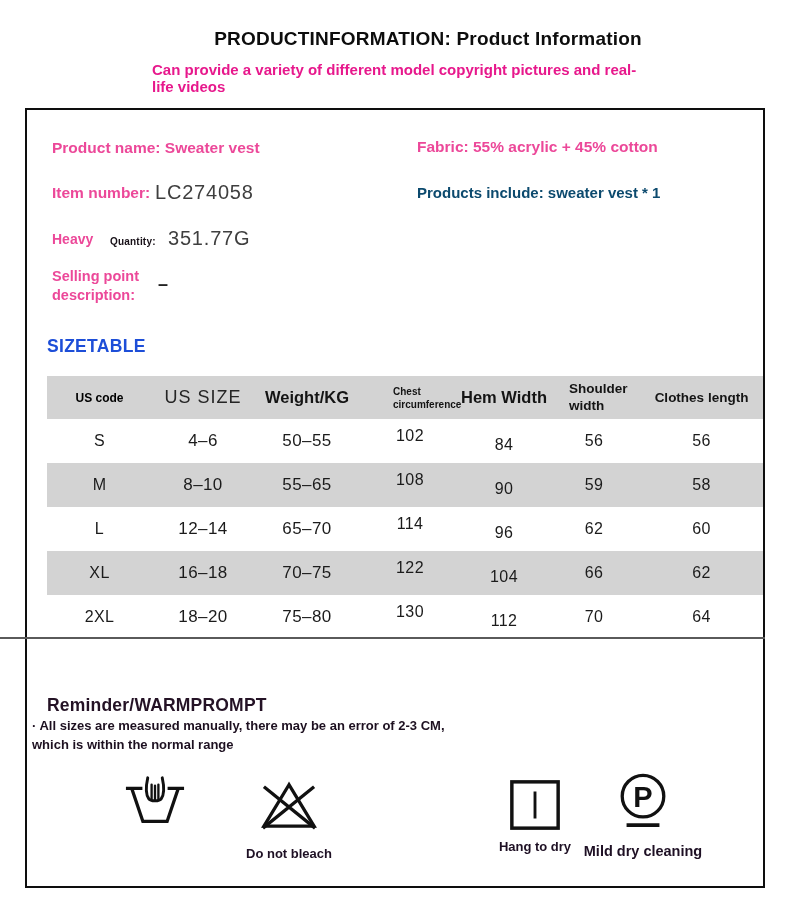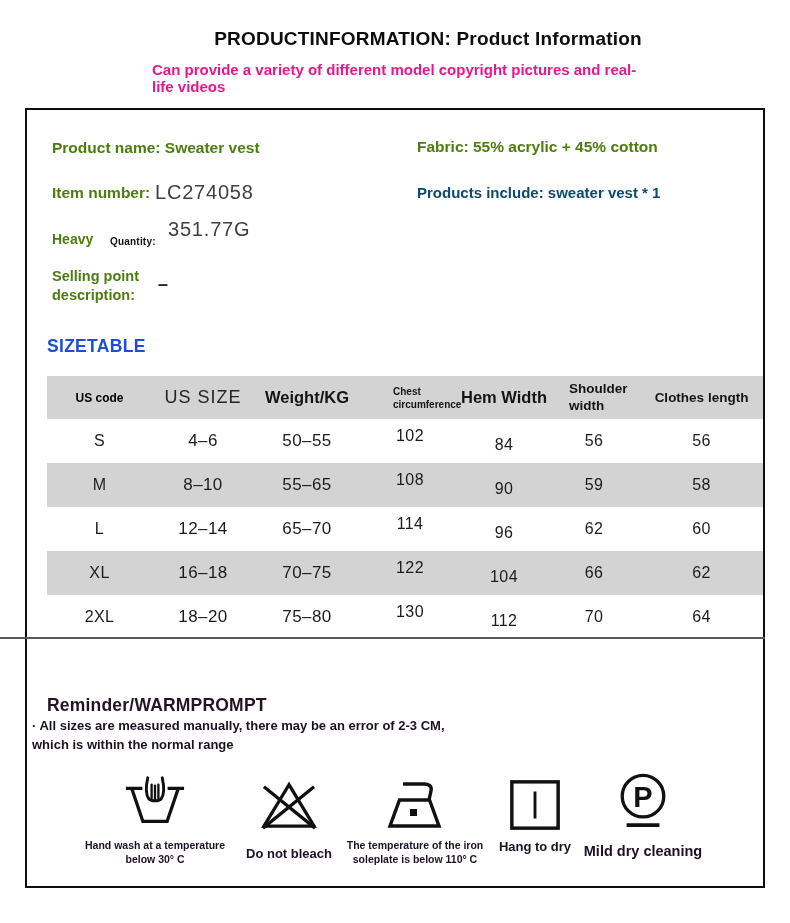--- a/index.html
+++ b/index.html
@@ -13,31 +13,31 @@
     font-size:19px;font-weight:700;color:#0d0d0d;letter-spacing:0.2px;padding-left:33px;
   }
   .subtitle{
     top:61px;left:152px;width:505px;
     font-size:15px;font-weight:700;color:#e7188c;line-height:1.16;
   }
   .box{
     top:108px;left:25px;width:736px;height:776px;
     border:2px solid #0e0e0e;background:#fff;
   }
-  .lbl{font-weight:700;color:#4d7c0f;font-size:15px;}
+  .lbl{font-weight:700;color:#ec4899;font-size:15px;}
   .lbl-sm{font-weight:700;color:#171017;font-size:10px;letter-spacing:0.2px;}
   .val{font-weight:400;color:#3f3f3f;font-size:20px;letter-spacing:0.8px;}
   .product-name{top:139px;left:52px;font-size:15.5px;}
   .fabric{top:138px;left:417px;font-size:15.5px;}
   .item-label{top:184px;left:52px;font-size:15.5px;}
   .item-value{top:181px;left:155px;}
   .include{top:184px;left:417px;color:#0c4a6e;}
   .heavy{top:231px;left:52px;font-size:14px;}
   .quantity{top:236px;left:110px;}
-  .weight-value{top:218px;left:168px;}
+  .weight-value{top:227px;left:168px;}
   .selling{top:267px;left:52px;width:116px;font-size:14.5px;line-height:1.28;}
   .dash{top:274px;left:158px;font-size:18px;font-weight:700;color:#222;}
   .sizetable-heading{top:336px;left:47px;font-size:17.5px;font-weight:700;color:#1d4ed8;letter-spacing:0.3px;}
   table.size{
     position:absolute;top:376px;left:47px;width:716px;
     border-collapse:collapse;table-layout:fixed;
   }
   table.size th,table.size td{
     padding:0;text-align:center;vertical-align:middle;border:none;
   }
@@ -174,43 +174,32 @@
   <div class="abs care">
 
     <div class="figure fig1">
       <div class="icon-slot">
         <svg class="cicon" width="62" height="58" viewBox="0 0 64 58" fill="none">
           <path d="M2 14 H19 M45 14 H62 M8 14 L19.5 48 H44.5 L56 14" stroke="#111" stroke-width="3.4"></path>
           <path d="M24.5 3 C22.5 12 22.5 20 25.5 24.5 C27.5 27.5 36.5 27.5 38.5 24.5 C41.5 20 41.5 12 39.5 3" stroke="#111" stroke-width="3" stroke-linecap="round"></path>
           <path d="M28.5 10 L28.5 25 M32 11 L32 26 M35.5 10 L35.5 25" stroke="#111" stroke-width="2.4" stroke-linecap="round"></path>
         </svg>
       </div>
-      <div class="fig-label">Hand wash at a temperature below 30° C</div>
     </div>
 
     <div class="figure fig2">
       <div class="icon-slot">
         <svg class="cicon" width="58" height="54" viewBox="0 0 60 56" fill="none">
           <path d="M30 7 L4 50 H56 Z" stroke="#111" stroke-width="3.4" stroke-linejoin="miter"></path>
           <path d="M4 9 L57 52 M56 9 L3 52" stroke="#111" stroke-width="3.4"></path>
         </svg>
       </div>
       <div class="fig-label">Do not bleach</div>
     </div>
 
-    <div class="figure fig3">
-      <div class="icon-slot">
-        <svg class="cicon" width="64" height="56" viewBox="0 0 64 56" fill="none">
-          <path d="M20 8 H41 C47 8 49 11 48 15 L46 24" stroke="#111" stroke-width="3.4"></path>
-          <path d="M16.5 24 H46.5 L56 50 H7 Z" stroke="#111" stroke-width="3.4" stroke-linejoin="miter"></path>
-          <rect x="27" y="33" width="7" height="7" fill="#111"></rect>
-        </svg>
-      </div>
-      <div class="fig-label">The temperature of the iron soleplate is below 110° C</div>
-    </div>
 
     <div class="figure fig4">
       <div class="icon-slot">
         <svg class="cicon" width="54" height="54" viewBox="0 0 56 56" fill="none">
           <rect x="4" y="4" width="48" height="48" stroke="#111" stroke-width="3.6"></rect>
           <path d="M28 14 V42" stroke="#111" stroke-width="3"></path>
         </svg>
       </div>
       <div class="fig-label">Hang to dry</div>
     </div>

